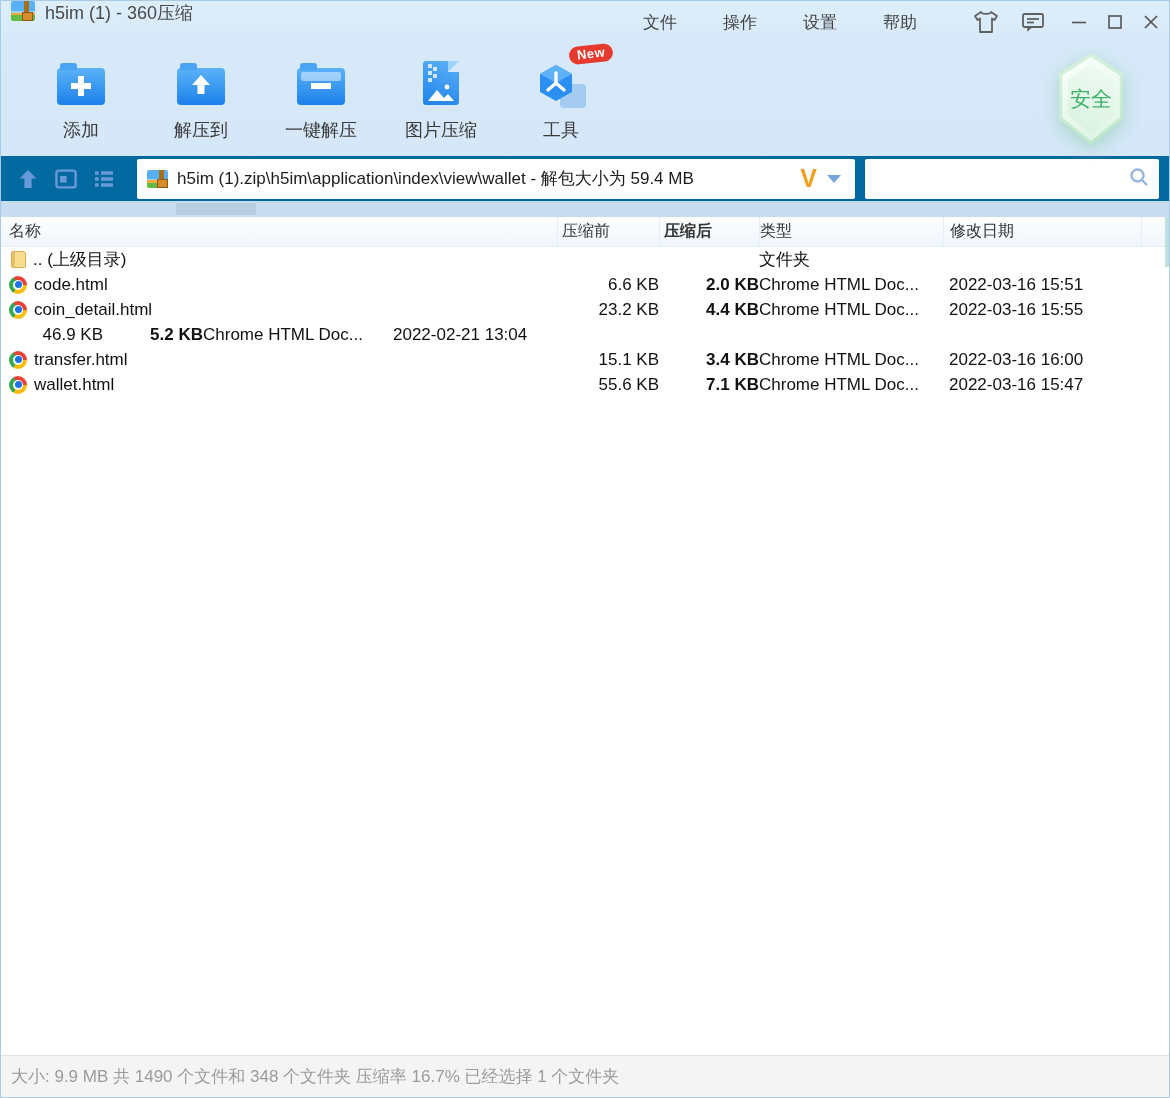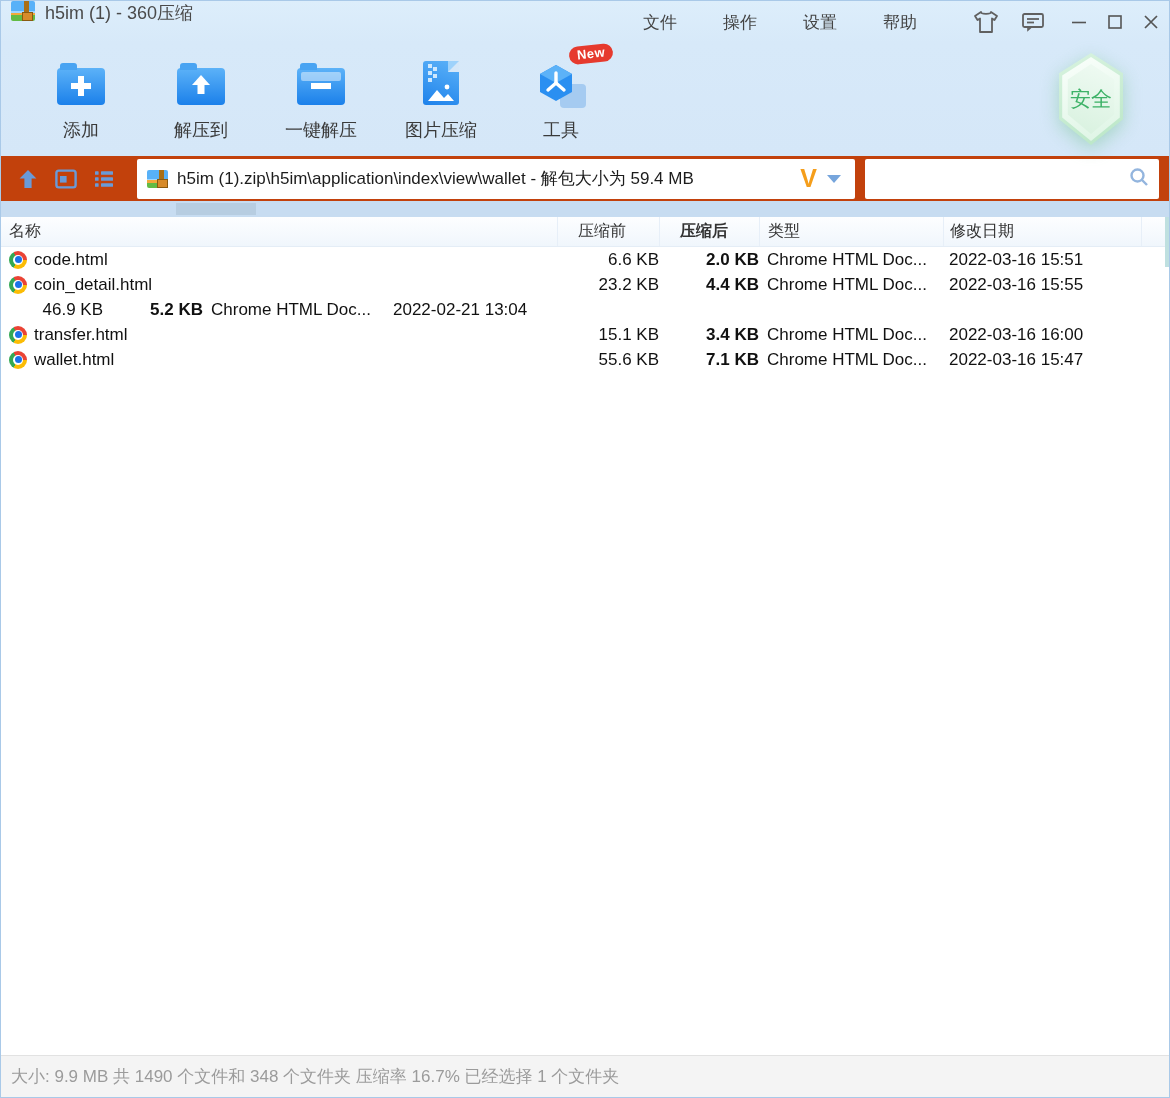--- a/index.html
+++ b/index.html
@@ -59,21 +59,21 @@
   .new-badge { position:absolute; top:2px; right:8px; background:#e63a2e; color:#fff; font-size:13px; font-weight:bold;
     padding:1px 8px 2px; border-radius:10px; transform:rotate(-6deg); letter-spacing:.5px; }
 
   .sec-badge { position:absolute; right:38px; top:10px; width:80px; height:92px; filter:drop-shadow(0 5px 9px rgba(110,190,140,.45)); }
   .shield { position:absolute; inset:0; clip-path:polygon(50% 0%,90% 22%,90% 72%,50% 100%,10% 72%,10% 22%); background:linear-gradient(160deg,#d9f3e0,#b9e6c6); }
   .shield.l2 { inset:4px; background:linear-gradient(160deg,#fbfffc,#dcf4e3); }
   .shield.l3 { inset:11px; background:linear-gradient(200deg,#f1fbf4,#d7f1de); display:flex; align-items:center; justify-content:center; }
   .sec-text { font-size:21px; font-weight:normal; color:#3db267; }
 
   
-  .addr-row { height:45px; display:flex; align-items:center; background:#c2410c; padding:0 10px 0 14px; }
+  .addr-row { height:45px; display:flex; align-items:center; background:#0369a1; padding:0 10px 0 14px; }
   .nav-ic { width:26px; height:26px; display:flex; align-items:center; justify-content:center; margin-right:12px; }
   .addr-field { width:718px; height:40px; background:#fff; border-radius:2px; display:flex; align-items:center; padding:0 10px; margin-left:8px; }
   .addr-text { font-size:17px; color:#1c1c1c; margin-left:9px; white-space:nowrap; overflow:hidden; flex:1; }
   .v-logo { font-size:25px; font-weight:bold; color:#f59e1b; margin:0 10px 0 6px; font-family:"Liberation Sans",sans-serif; }
   .caret-down { width:0; height:0; border:7px solid transparent; border-top:8px solid #76a5dc; margin-top:7px; margin-right:4px; }
   .search-field { flex:1; height:40px; background:#fff; border-radius:2px; margin-left:10px; display:flex; align-items:center; padding:0 8px; }
   .search-input { flex:1; border:none; outline:none; font-size:16px; height:100%; background:transparent; }
 
   
   .hscroll { height:16px; background:#c7dcf1; position:relative; }
@@ -81,23 +81,23 @@
 
   
   .table-wrap { position:absolute; top:216px; left:0; right:0; bottom:36px; background:#ffffff; display:flex; flex-direction:column; }
   .thead { height:30px; display:flex; align-items:center; background:linear-gradient(180deg,#fdfeff,#f0f6fc); border-bottom:1px solid #e4edf6; font-size:16px; color:#333; }
   .th { height:100%; display:flex; align-items:center; border-left:1px solid #e7eff8; }
   .th:first-child { border-left:none; }
   .trow { height:25px; display:flex; align-items:center; font-size:17px; color:#111; }
   .cell-name { width:556px; display:flex; align-items:center; padding-left:8px; overflow:hidden; }
   .cell-before { width:102px; justify-content:flex-end; text-align:right; display:flex; align-items:center; }
   .cell-after { width:100px; justify-content:flex-end; text-align:right; display:flex; align-items:center;font-weight:bold; }
-  .cell-type { width:184px; padding-left:8px; display:flex; align-items:center; white-space:nowrap; overflow:hidden; }
+  .cell-type { width:184px; display:flex; align-items:center; white-space:nowrap; overflow:hidden; }
   .cell-date { width:198px; padding-left:6px; display:flex; align-items:center; white-space:nowrap; }
-  .th.cell-before, .th.cell-after { justify-content:flex-start; padding-left:20px;text-align:center; }
+  .th.cell-before, .th.cell-after { justify-content:flex-start; padding-left:4px;text-align:center; }
   .fname { margin-left:7px; white-space:nowrap; }
 
   .vscroll-thumb { position:absolute; right:0; top:0; width:4px; height:50px; background:#bfe0e0; }
 
   
   .chromeic { width:18px; height:18px; border-radius:50%; position:relative; flex:0 0 auto;
     background:conic-gradient(from 90deg,#fbbc05 0 120deg,#34a853 0 240deg,#ea4335 0 360deg); }
   .chromeic::before { content:""; position:absolute; inset:0; margin:auto; width:10px; height:10px; border-radius:50%; background:#fff; }
   .chromeic::after { content:""; position:absolute; inset:0; margin:auto; width:7px; height:7px; border-radius:50%; background:#1a73e8; }
   .folderyic { width:15px; height:17px; flex:0 0 auto; margin-left:2px; border-radius:2px 3px 2px 2px; position:relative;
@@ -278,20 +278,30 @@
 <div class="table-wrap">
   <div class="thead">
     <span class="th cell-name">名称</span>
     <span class="th cell-before">压缩前</span>
     <span class="th cell-after">压缩后</span>
     <span class="th cell-type">类型</span>
     <span class="th cell-date">修改日期</span>
     <span class="th" style="flex:1"></span>
   </div>
 
+  <div class="trow">
+    <span class="cell-name">
+        <span class="folderyic"></span>
+        <span class="fname">.. (上级目录)</span>
+      </span>
+    <span class="cell-before"></span>
+    <span class="cell-after"></span>
+    <span class="cell-type">文件夹</span>
+    <span class="cell-date"></span>
+  </div>
 
   <div class="trow">
     <span class="cell-name">
         <span class="chromeic"></span>
         <span class="fname">code.html</span>
       </span>
     <span class="cell-before">6.6 KB</span>
     <span class="cell-after">2.0 KB</span>
     <span class="cell-type">Chrome HTML Doc...</span>
     <span class="cell-date">2022-03-16 15:51</span>

